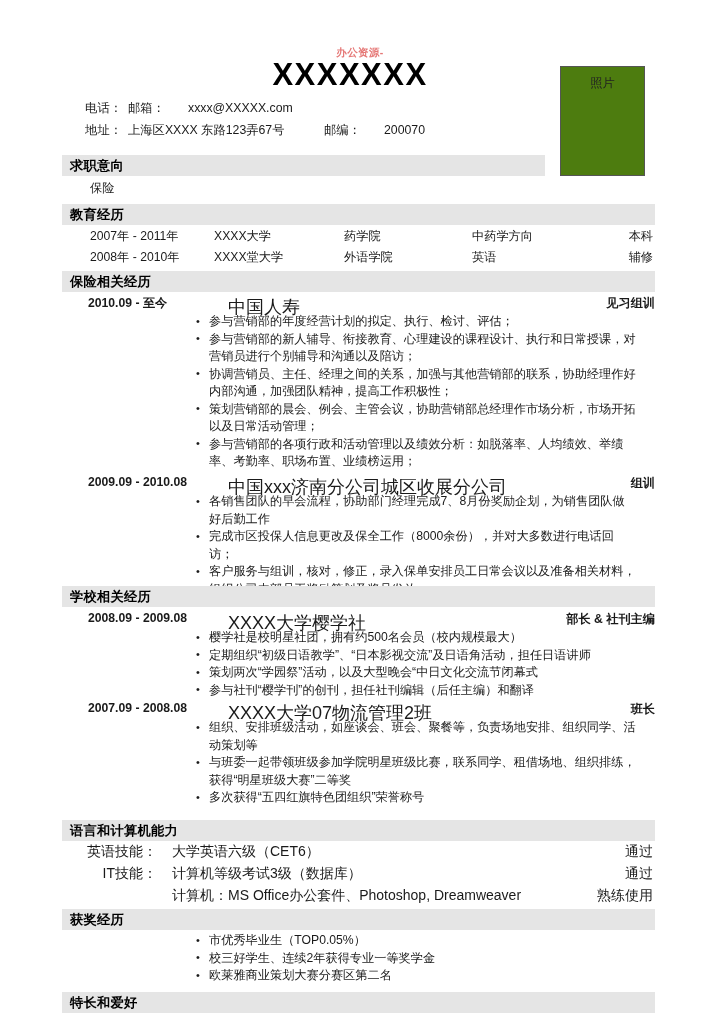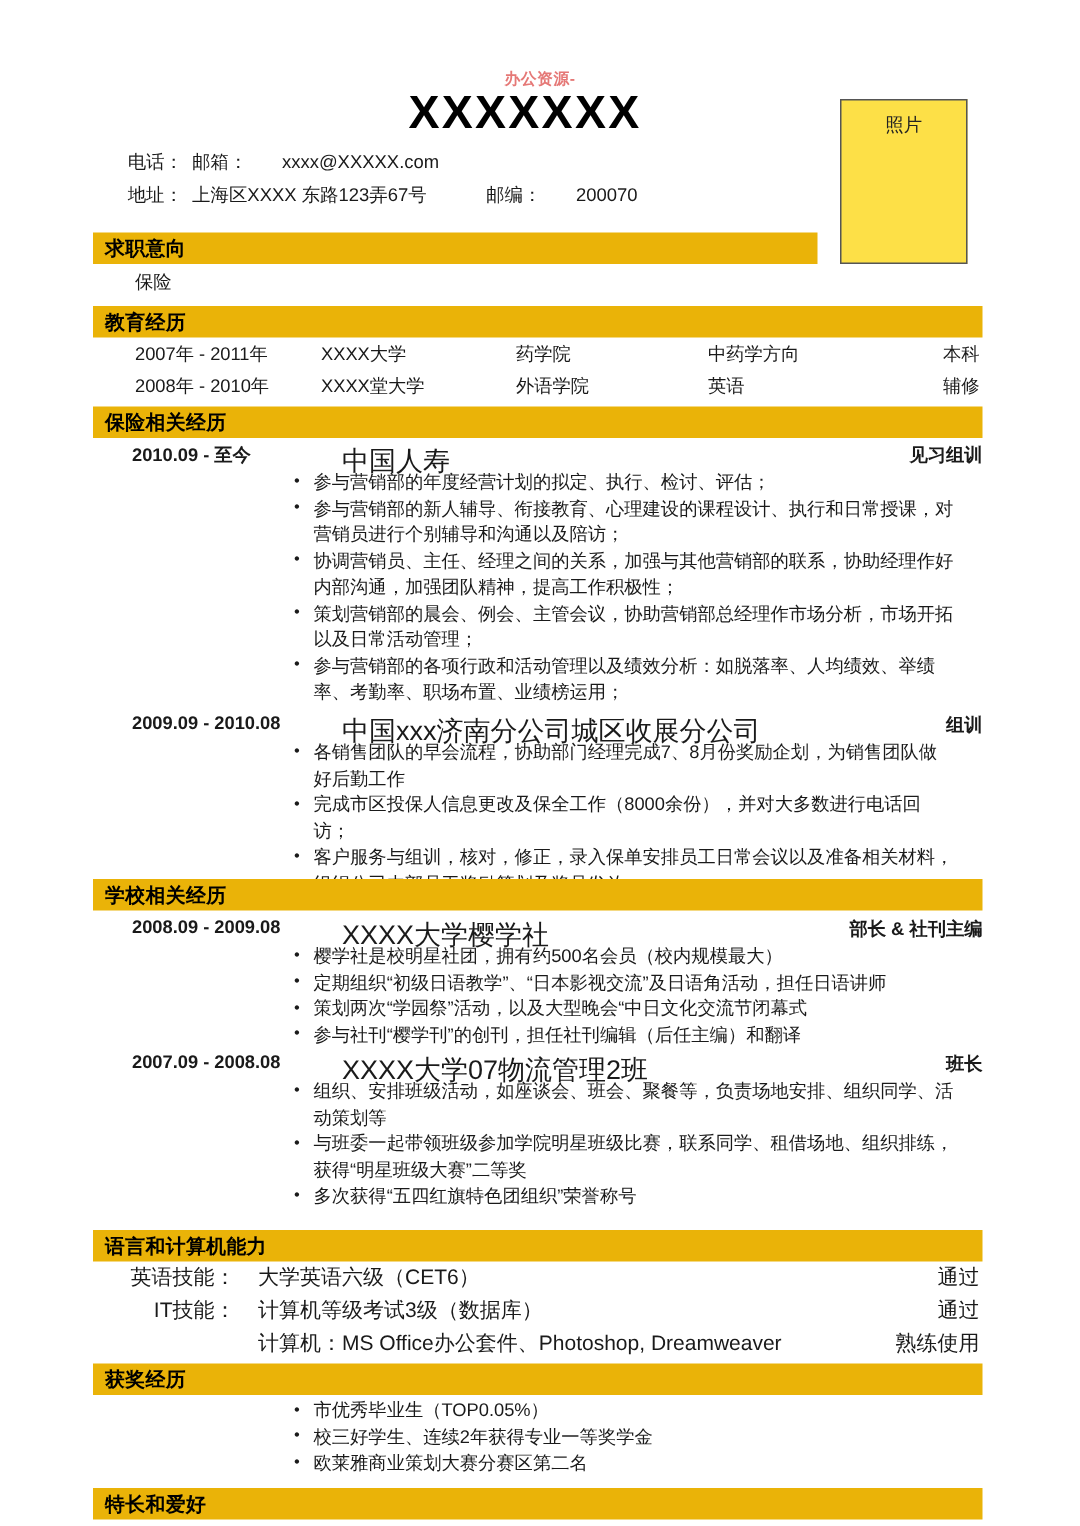--- a/index.html
+++ b/index.html
@@ -85,35 +85,35 @@
   }
 
   .photo-box {
     position: absolute;
     left: 560px;
     top: 41px;
     width: 85px;
     height: 110px;
     border: 1px solid #555;
     box-sizing: border-box;
-    background: #fde047;
+    background: #4d7c0f;
   }
   .photo-label {
     margin-top: 8px;
     text-align: center;
     font-size: 12.3px;
     color: #222;
   }
 
   
   .bar {
     position: absolute;
     left: 62px;
     height: 21px;
-    background: #eab308;
+    background: #e5e5e5;
     box-sizing: border-box;
   }
   .bar.short { width: 483px; }
   .bar.long  { width: 593px; }
   .bar-title {
     position: absolute;
     left: 8px;
     top: 2px;
     font-size: 13.2px;
     font-weight: bold;

